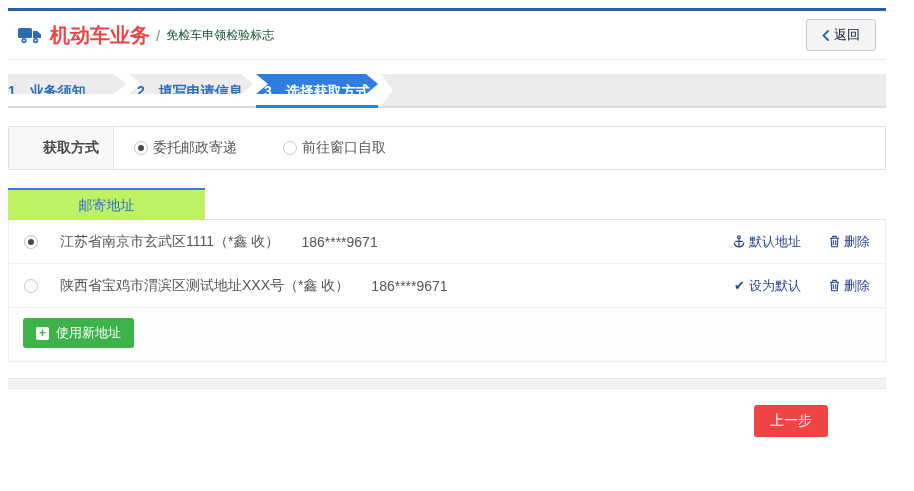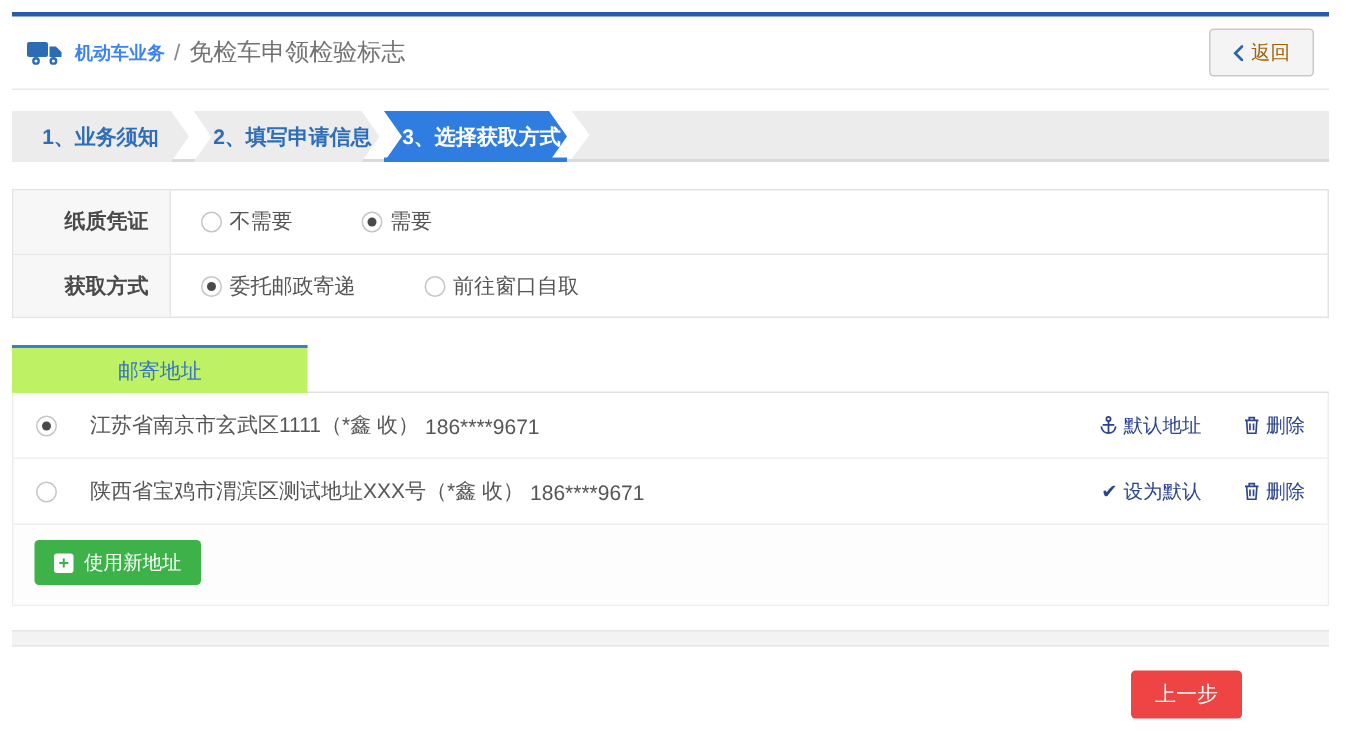--- a/index.html
+++ b/index.html
@@ -7,30 +7,30 @@
   body {
     width:914px; height:491px; background:#fff;
     font-family:"Liberation Sans","DejaVu Sans",sans-serif;
     color:#555; font-size:14px; overflow:hidden;
   }
   .container { margin:8px 28px 0 8px; width:878px; border-top:3px solid #2a5ba6; }
 
   
   .header { display:flex; align-items:center; height:49px; border-bottom:1px solid #e8e8e8; padding:0 10px; }
   .truck { display:inline-flex; margin-right:8px; }
-  .section-title { color:#3b82f6; font-size:12px; font-weight:bold; }
+  .section-title { color:#ef4444; font-size:20px; font-weight:bold; }
   .crumb-sep { margin:0 6px; color:#888; font-size:15px; }
-  .page-title { color:#737373; font-size:16px; }
+  .page-title { color:#14532d; font-size:12px; }
   .spacer { flex:1; }
   .back-btn { display:inline-flex; align-items:center; gap:5px; background:#f4f4f4; border:1px solid #c9c9c9;
-    border-radius:3px; padding:6px 15px; color:#a16207; font-size:13px; cursor:pointer; }
+    border-radius:3px; padding:6px 15px; color:#0f172a; font-size:13px; cursor:pointer; }
 
   
   .steps { position:relative; margin-top:14px; height:34px; display:flex; border-bottom:2px solid #dadada; }
-  .step { height:34px; line-height:34px; text-align:center; font-size:14px; font-weight:bold;
+  .step { height:20px; line-height:34px; font-size:14px; font-weight:bold;
     background:#ececec; color:#2e6db8; margin-right:3px; cursor:pointer; }
   .step.first  { width:118px; clip-path:polygon(0 0, calc(100% - 12px) 0, 100% 50%, calc(100% - 12px) 100%, 0 100%); }
   .step.notch  { clip-path:polygon(0 0, calc(100% - 12px) 0, 100% 50%, calc(100% - 12px) 100%, 0 100%, 12px 50%); padding-left:8px; }
   .step.w2 { width:124px; } .step.w3 { width:122px; } .step.w4 { width:118px; }
   .step.active { background:#2f7de0; color:#fff; }
   .step-filler { flex:1; background:#ececec; clip-path:polygon(0 0, 100% 0, 100% 100%, 0 100%, 12px 50%); }
   .active-underline { position:absolute; bottom:-2px; left:248px; width:122px; height:3px; background:#2f7de0; }
 
   
   .form-table { margin-top:18px; border:1px solid #e2e2e2; }
@@ -47,21 +47,21 @@
 
   
   .addr-block { margin-top:18px; }
   .addr-tabs { border-bottom:1px solid #e0e0e0; height:32px; display:flex; }
   .addr-tab { width:197px; border-top:2px solid #3a7bd5; height:32px; line-height:30px;
     text-align:center; color:#3473c9; font-size:14px; cursor:pointer; background:#bef264; }
   .addr-body { border:1px solid #ededed; border-top:none; }
   .addr-row { display:flex; align-items:center; height:44px; padding:0 15px; border-bottom:1px solid #f0f0f0; }
   .addr-row .radio { margin-right:22px; }
   .addr-text { color:#555; }
-  .addr-phone { margin-left:4px; color:#555; }
+  .addr-phone { margin-left:22px; color:#555; }
   .addr-actions { margin-left:auto; display:flex; align-items:center; gap:28px; }
   .link { display:inline-flex; align-items:center; gap:4px; color:#2b4390; font-size:13px; cursor:pointer; }
   .check-glyph { color:#2b4390; font-size:13px; font-weight:bold; }
   .addr-footer { padding:10px 14px 13px; background:#fdfdfd; }
   .add-btn { display:inline-flex; align-items:center; gap:7px; background:#3db249; color:#fff;
     border:none; border-radius:3px; padding:6px 13px; font-size:13px; cursor:pointer;
     font-family:inherit; }
   .plusbox { width:13px; height:13px; background:#fff; color:#3db249; border-radius:2px;
     font-weight:bold; font-size:12px; line-height:13px; text-align:center; display:inline-block; }
 
@@ -103,33 +103,20 @@
 
   <div class="steps">
     <div class="step first">1、业务须知</div>
     <div class="step notch w2">2、填写申请信息</div>
     <div class="step notch w3 active">3、选择获取方式</div>
     <div class="step-filler"></div>
     <div class="active-underline"></div>
   </div>
 
   <div class="form-table">
-    <div class="form-row">
-      <div class="form-label">纸质凭证</div>
-      <div class="form-options">
-        <span class="opt">
-          <span class="radio"></span>
-          <span>不需要</span>
-        </span>
-        <span class="opt">
-          <span class="radio selected"></span>
-          <span>需要</span>
-        </span>
-      </div>
-    </div>
     <div class="form-row">
       <div class="form-label">获取方式</div>
       <div class="form-options">
         <span class="opt">
           <span class="radio selected"></span>
           <span>委托邮政寄递</span>
         </span>
         <span class="opt">
           <span class="radio"></span>
           <span>前往窗口自取</span>

